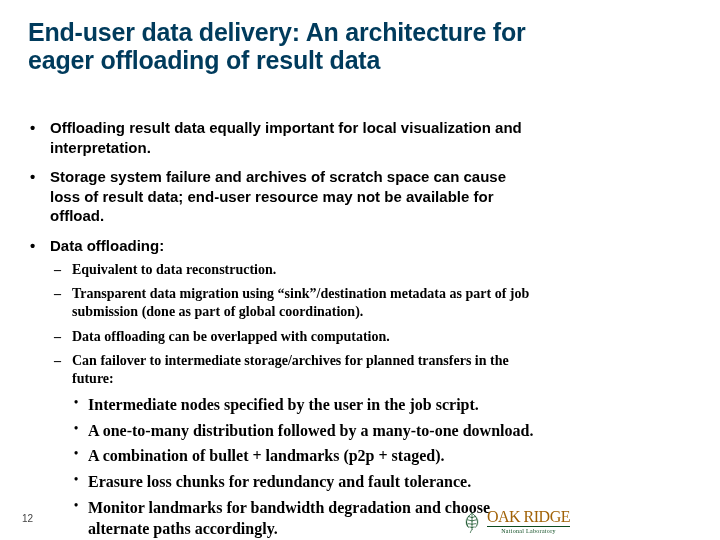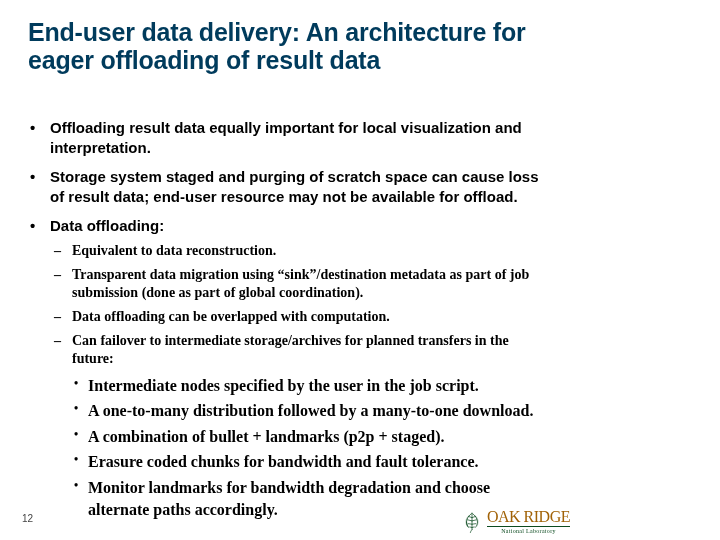--- a/index.html
+++ b/index.html
@@ -28,21 +28,21 @@
 
 <div class="slide">
 
   <h1 class="title">End-user data delivery: An architecture for eager offloading of result data</h1>
 
   <ul class="bullets-l1">
     <li>
       <span>Offloading result data equally important for local visualization and interpretation.</span>
     </li>
     <li>
-      <span>Storage system staged and purging of scratch space can cause loss of result data; end-user resource may not be available for offload.</span>
+      <span>Storage system failure and archives of scratch space can cause loss of result data; end-user resource may not be available for offload.</span>
     </li>
     <li>
       <span>Data offloading:</span>
       <ul class="bullets-l2">
         <li>
           <span>Equivalent to data reconstruction.</span>
         </li>
         <li>
           <span>Transparent data migration using “sink”/destination metadata as part of job submission (done as part of global coordination).</span>
         </li>
@@ -55,21 +55,21 @@
             <li>
               <span>Intermediate nodes specified by the user in the job script.</span>
             </li>
             <li>
               <span>A one-to-many distribution followed by a many-to-one download.</span>
             </li>
             <li>
               <span>A combination of bullet + landmarks (p2p + staged).</span>
             </li>
             <li>
-              <span>Erasure coded chunks for bandwidth and fault tolerance.</span>
+              <span>Erasure loss chunks for redundancy and fault tolerance.</span>
             </li>
             <li>
               <span>Monitor landmarks for bandwidth degradation and choose alternate paths accordingly.</span>
             </li>
           </ul>
         </li>
       </ul>
     </li>
   </ul>
 

